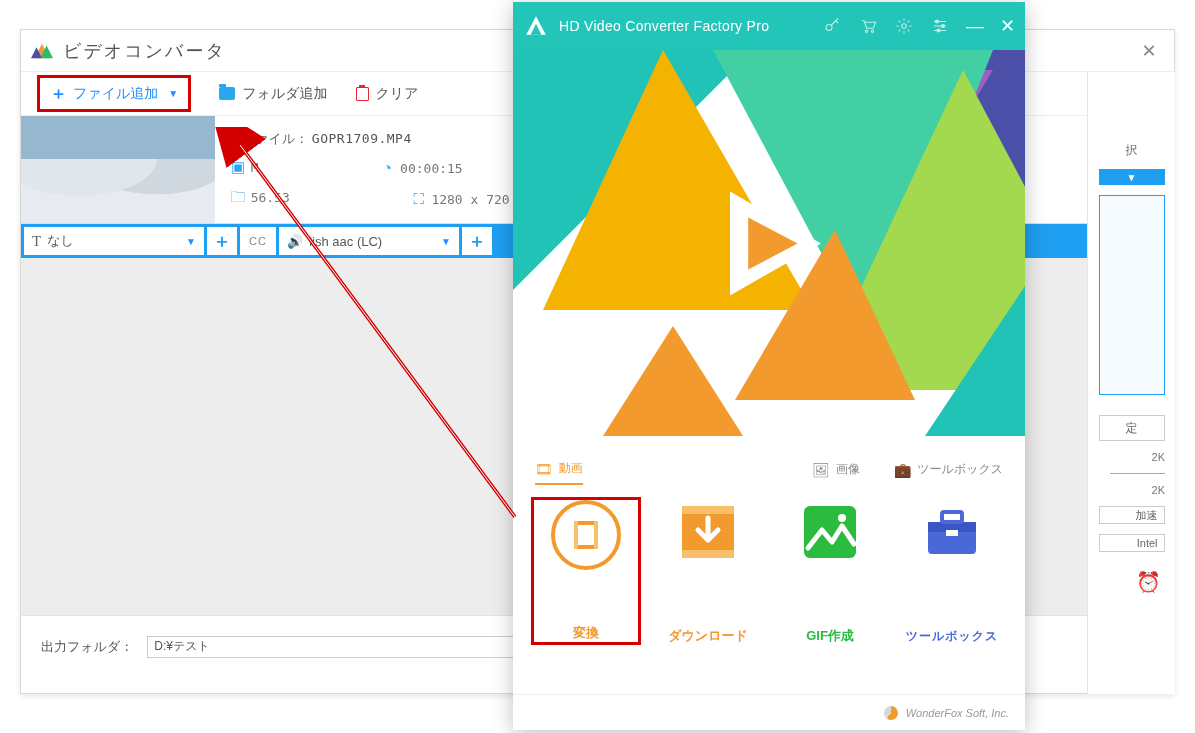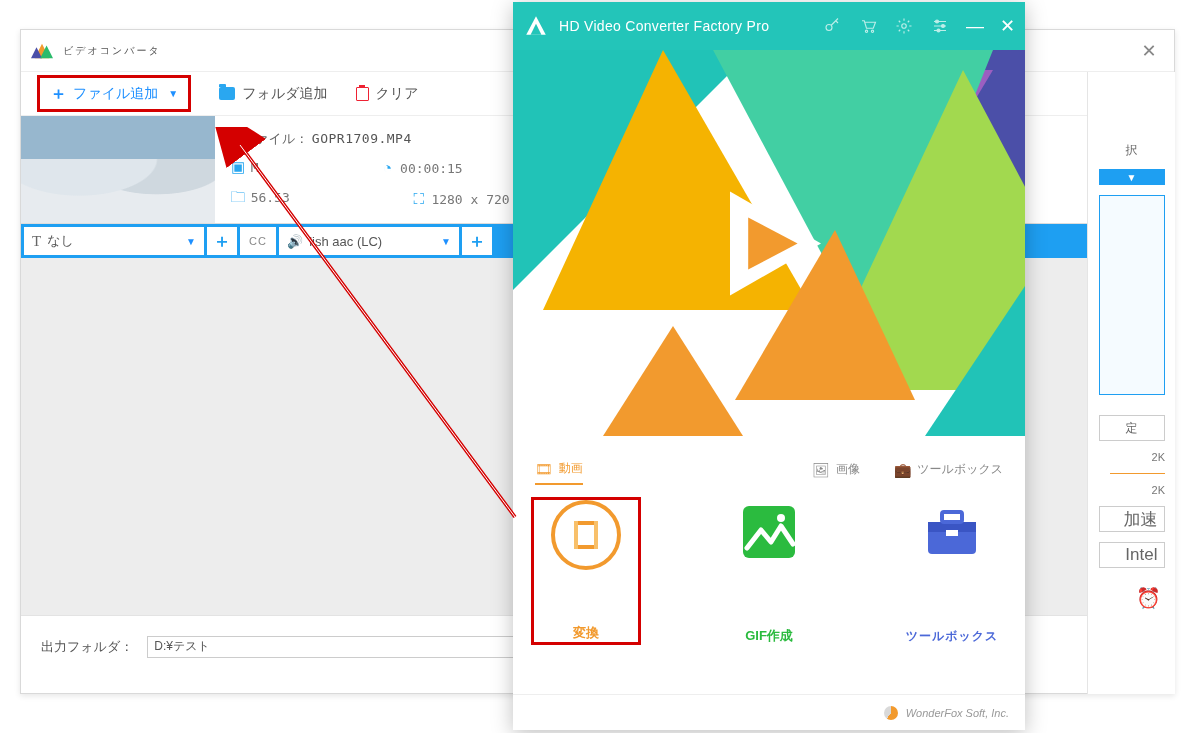--- a/index.html
+++ b/index.html
@@ -11,21 +11,21 @@
     background: #fff; border: 1px solid #d9d9d9; box-shadow: 0 2px 6px rgba(0,0,0,.1);
   }
   .conv-titlebar {
     height: 42px; display: flex; align-items: center; padding: 0 10px;
     border-bottom: 1px solid #eee;
   }
   .conv-logo {
     width: 22px; height: 22px; margin-right: 10px; position: relative;
   }
   .conv-logo svg { width: 22px; height: 22px; }
-  .conv-title { font-size: 10px; color: #555; letter-spacing: 2px; }
+  .conv-title { font-size: 18px; color: #555; letter-spacing: 2px; }
   .conv-close {
     margin-left: auto; width: 30px; height: 30px; display: flex;
     align-items: center; justify-content: center; font-size: 18px; color: #888;
     cursor: pointer;
   }
 
   .conv-toolbar {
     height: 44px; display: flex; align-items: center; gap: 28px;
     padding: 0 16px; border-bottom: 1px solid #eee;
   }
@@ -112,21 +112,21 @@
     font-size:12px; color:#666;
   }
   .right-panel .chip {
     width: 66px; height: 200px; border:1px solid #1E9FF2; background:#f5fbff;
     display:flex; align-items:center; justify-content:center;
   }
   .right-panel .chev-down { color:#fff; background:#1E9FF2; width:66px; height:16px; display:flex;align-items:center;justify-content:center; font-size:10px;}
   .right-panel .setting-btn { width:66px; height:26px; border:1px solid #ccc; display:flex;align-items:center;justify-content:center; font-size:12px; margin-top:10px;}
   .right-panel .res { font-size:11px; color:#777; align-self:flex-end; margin-right:10px;}
   .right-panel .res-line { height:1px; background:#f29a2e; width:55px; align-self:flex-end; margin-right:10px;}
-  .rp-row { width:66px; height:26px; border:1px solid #ccc; display:flex; align-items:center; justify-content:flex-end; font-size:17px; padding-right:6px;}
+  .rp-row { width:66px; height:18px; border:1px solid #ccc; display:flex; align-items:center; justify-content:flex-end; font-size:11px; padding-right:6px;}
   .rp-clock { align-self:flex-end; margin-right:14px; margin-top:8px; color:#1E9FF2; font-size:20px;}
 
   
   .hd-window {
     position:absolute; left: 513px; top: 2px; width: 512px; height: 728px;
     background:#fff; box-shadow: 0 4px 20px rgba(0,0,0,.25);
     display:flex; flex-direction:column;
   }
   .hd-header {
     height: 48px; background:#23c5b9; display:flex; align-items:center;
@@ -388,20 +388,31 @@
       <div class="ic-box">
         <svg width="40" height="40" viewBox="0 0 40 40">
             <rect x="8" y="6" width="24" height="28" rx="2" fill="#f29a2e"></rect>
             <rect x="12" y="10" width="16" height="20" fill="#fff"></rect>
             <rect x="8" y="6" width="4" height="28" fill="#f8c06a"></rect>
             <rect x="28" y="6" width="4" height="28" fill="#f8c06a"></rect>
           </svg>
       </div>
       <span class="lbl">変換</span>
     </div>
+    <div class="card card-download">
+      <div class="ic-box">
+        <svg width="64" height="64" viewBox="0 0 64 64">
+            <rect x="6" y="6" width="52" height="52" rx="6" fill="#f29a2e"></rect>
+            <rect x="6" y="6" width="52" height="8" fill="#f8c06a"></rect>
+            <rect x="6" y="50" width="52" height="8" fill="#f8c06a"></rect>
+            <path d="M32 18 v18 M22 30 l10 10 l10 -10" stroke="#fff" stroke-width="5" fill="none" stroke-linecap="round" stroke-linejoin="round"></path>
+          </svg>
+      </div>
+      <span class="lbl">ダウンロード</span>
+    </div>
     <div class="card card-gif">
       <div class="ic-box">
         <svg width="64" height="64" viewBox="0 0 64 64">
             <rect x="6" y="6" width="52" height="52" rx="6" fill="#2bbb3f"></rect>
             <polyline points="10,48 24,30 34,42 44,26 56,44" fill="none" stroke="#fff" stroke-width="5" stroke-linejoin="round" stroke-linecap="round"></polyline>
             <circle cx="44" cy="18" r="4" fill="#fff"></circle>
           </svg>
       </div>
       <span class="lbl">GIF作成</span>
     </div>

